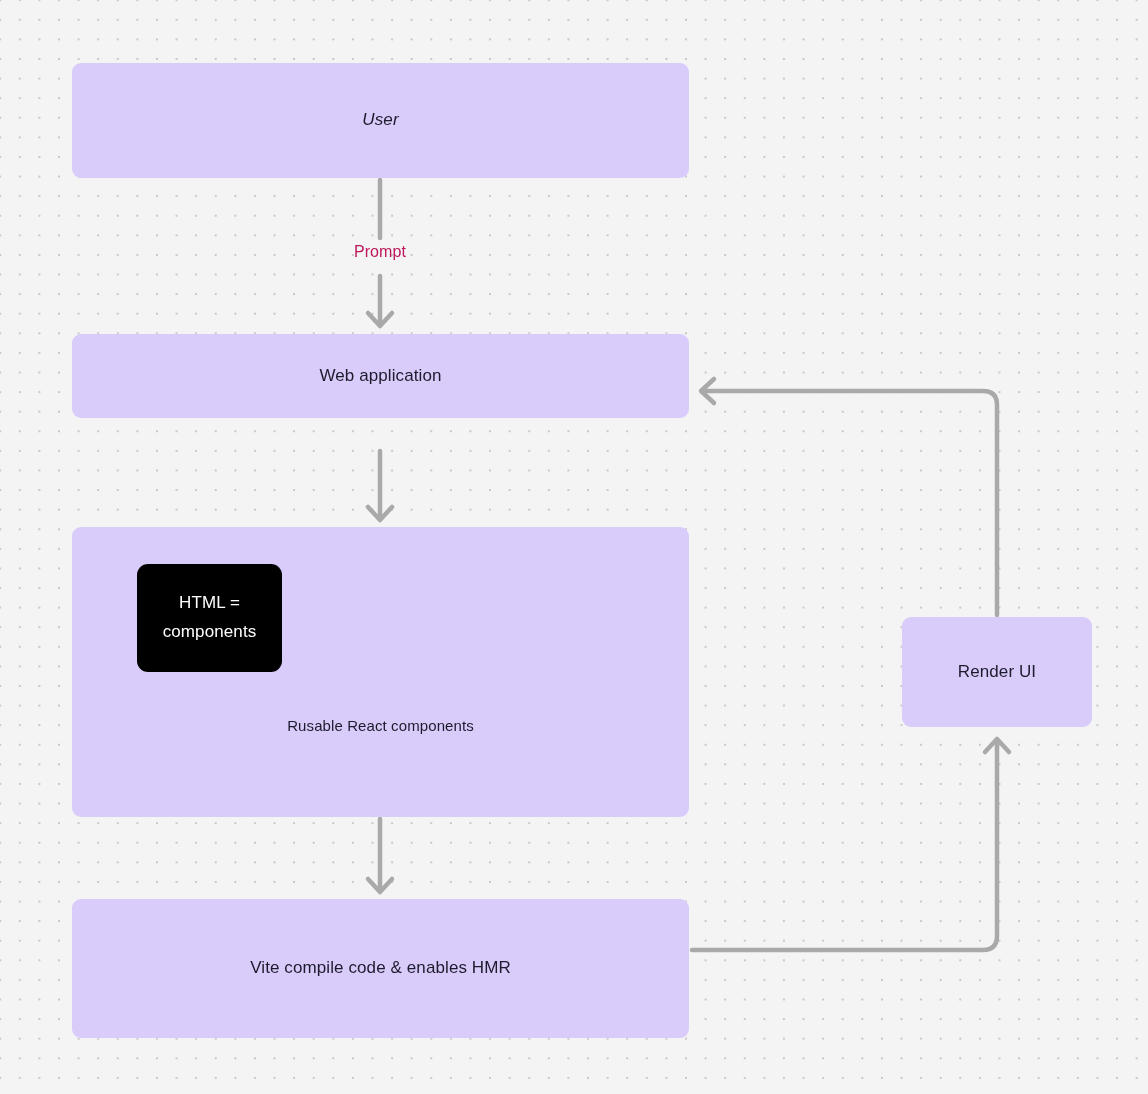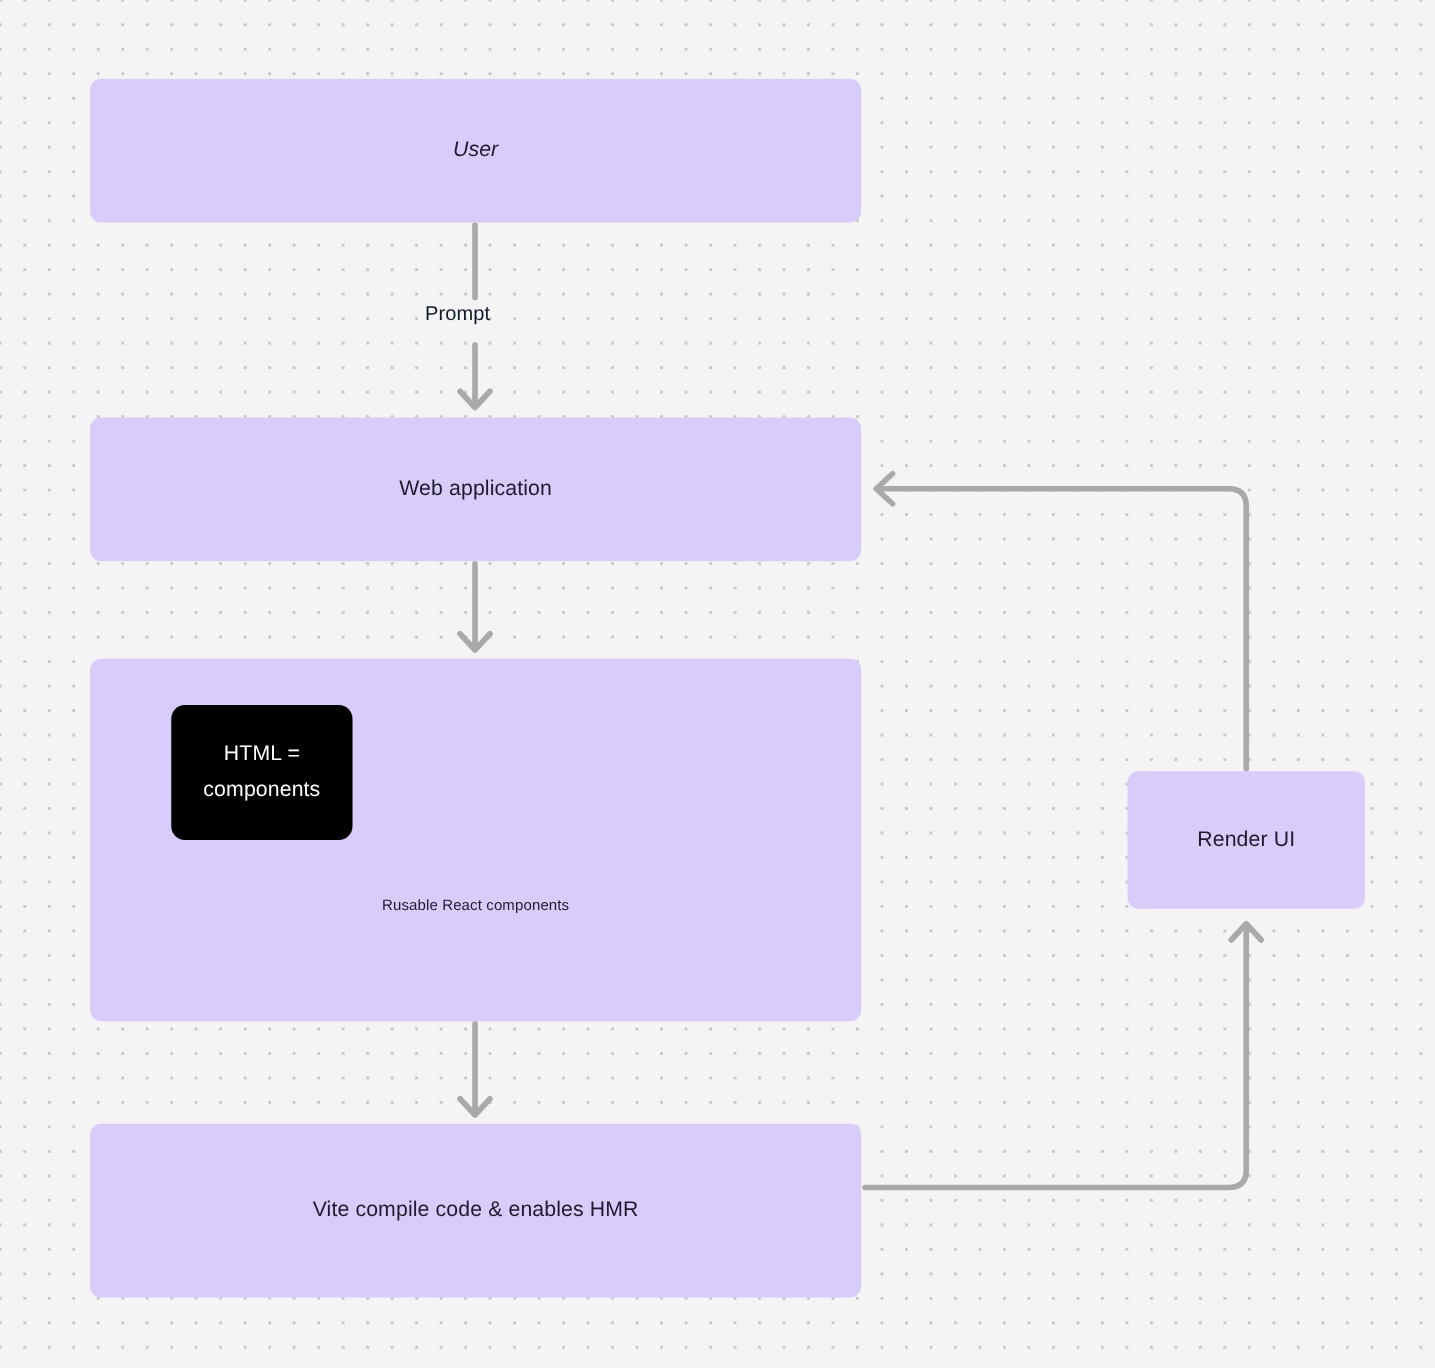--- a/index.html
+++ b/index.html
@@ -34,21 +34,21 @@
     align-items: center;
     justify-content: center;
     color: #1e1b2e;
     font-size: 17px;
     line-height: 1.35;
     text-align: center;
     letter-spacing: 0.1px;
   }
 
   .node-user      { left: 72px;  top: 63px;  width: 617px; height: 115px; font-style: italic; }
-  .node-webapp    { left: 72px;  top: 334px; width: 617px; height: 115px; }
+  .node-webapp    { left: 72px;  top: 334px; width: 617px; height: 84px; }
   .node-container { left: 72px;  top: 527px; width: 617px; height: 290px;
                     display: block; }
   .node-vite      { left: 72px;  top: 899px; width: 617px; height: 139px; }
   .node-render    { left: 902px; top: 617px; width: 190px; height: 110px; }
 
   
   .chip-row {
     position: absolute;
     left: 65px;
     top: 37px;
@@ -70,44 +70,44 @@
     text-align: center;
     letter-spacing: 0.1px;
   }
 
   .container-caption {
     position: absolute;
     left: 0;
     right: 0;
     top: 189px;
     text-align: center;
-    font-size: 12px;
+    font-size: 15px;
     color: #1e1b2e;
     letter-spacing: 0.1px;
   }
 
   
   .connectors {
     position: absolute;
     left: 0;
     top: 0;
     width: 1148px;
     height: 1094px;
     pointer-events: none;
   }
 
   
   .edge-label {
     position: absolute;
     left: 340px;
     top: 243px;
     width: 80px;
-    text-align: left;
+    text-align: center;
     font-size: 16px;
-    color: #0f172a;
+    color: #be185d;
     letter-spacing: 0.1px;
   }
 </style>
 </head>
 <body>
 
 <div id="canvas">
 
   <svg class="connectors" viewBox="0 0 1148 1094" width="1148" height="1094">
     <g stroke="#a9a9a9" stroke-width="4.5" fill="none" stroke-linecap="round" stroke-linejoin="round">

